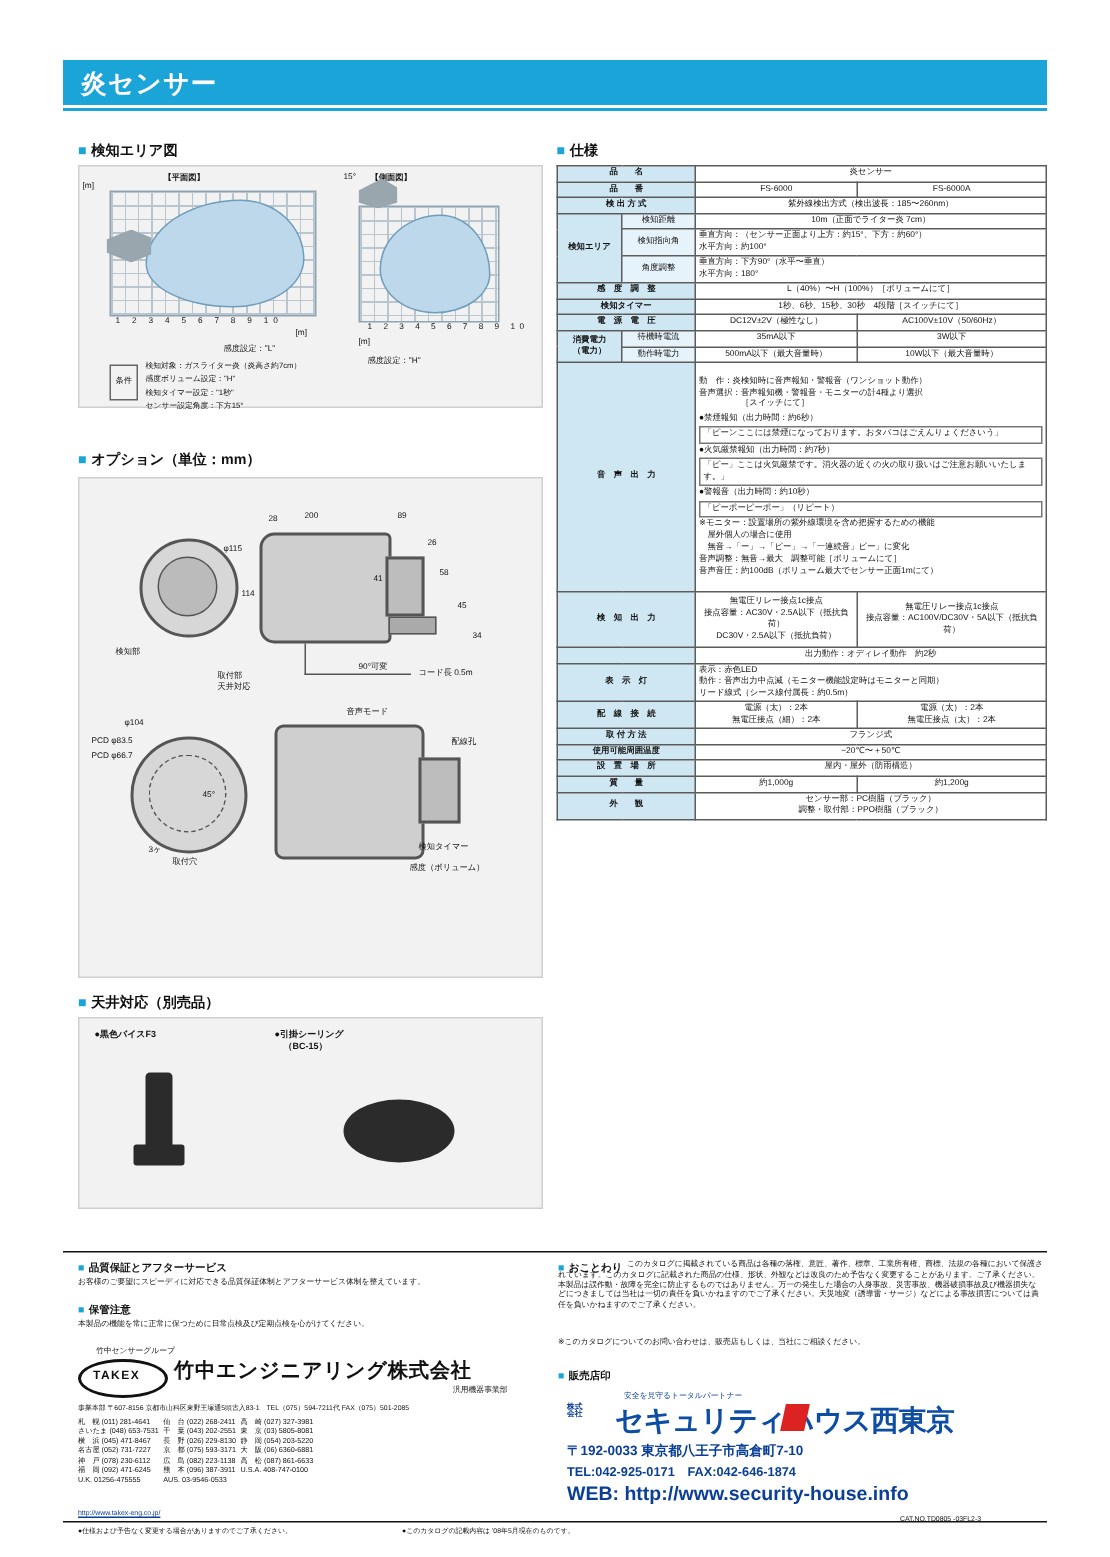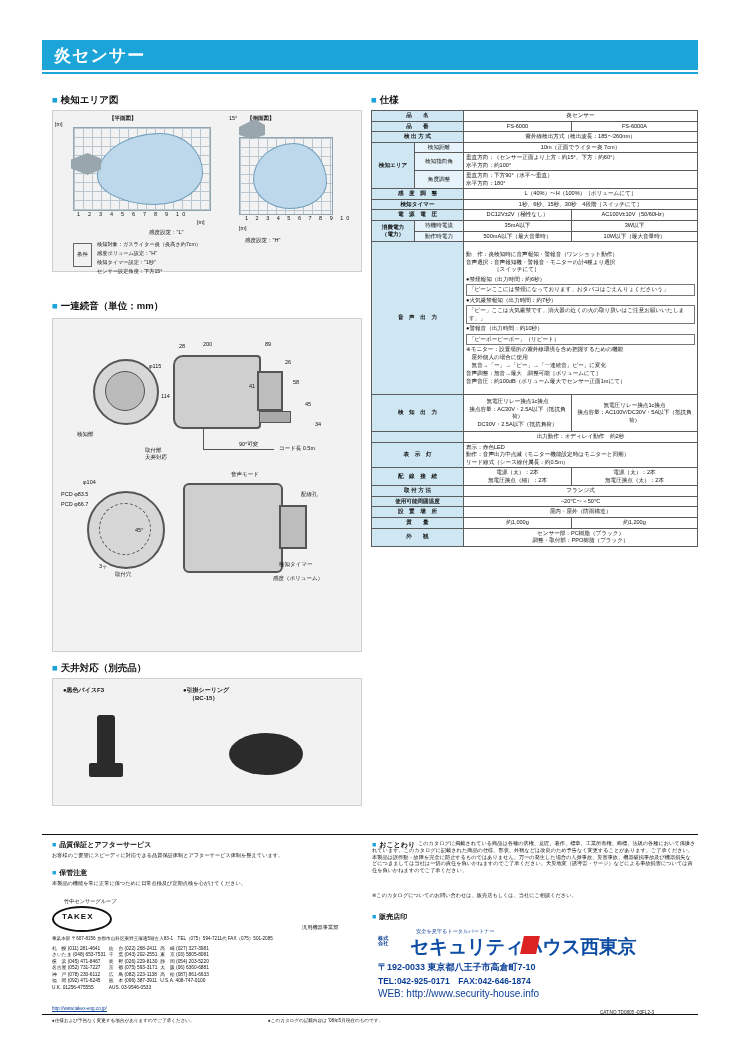--- a/index.html
+++ b/index.html
@@ -80,21 +80,21 @@
     <div class="lbl" style="left:186px;top:114px;">[m]</div>
     <div class="lbl" style="left:192px;top:126px;">感度設定："H"</div>
 
     <div class="lbl" style="left:20px;top:132px;border:1px solid #666;padding:6px 3px;line-height:1.8;">条件</div>
     <div class="t5" style="left:44px;top:130px;">検知対象：ガスライター炎（炎高さ約7cm）</div>
     <div class="t5" style="left:44px;top:139px;">感度ボリューム設定："H"</div>
     <div class="t5" style="left:44px;top:148px;">検知タイマー設定："1秒"</div>
     <div class="t5" style="left:44px;top:157px;">センサー設定角度：下方15°</div>
   </div>
 
-  <div class="sec" style="left:52px;top:300px;">一連続音（単位：mm）</div>
+  <div class="sec" style="left:52px;top:300px;">オプション（単位：mm）</div>
 
   <div class="graybox" style="left:52px;top:318px;width:308px;height:332px;">
 
     <div class="ill" style="left:40px;top:40px;width:62px;height:62px;border-radius:50%;border:2px solid #555;background:#d7d7d7;"></div>
     <div class="ill" style="left:52px;top:52px;width:38px;height:38px;border-radius:50%;border:1px solid #555;background:#bbb;"></div>
     <div class="ill" style="left:120px;top:36px;width:84px;height:70px;border:2px solid #555;border-radius:10px 4px 4px 10px;background:#cfcfcf;"></div>
     <div class="ill" style="left:204px;top:52px;width:22px;height:36px;border:2px solid #555;background:#bdbdbd;"></div>
     <div class="ill" style="left:206px;top:92px;width:30px;height:10px;border:1px solid #555;background:#aaa;"></div>
     <div class="ill" style="left:150px;top:110px;width:70px;height:20px;border-bottom:1px solid #555;border-left:1px solid #555;"></div>
 
@@ -276,20 +276,21 @@
   <div class="foot-note" style="left:52px;top:852px;width:300px;">お客様のご要望にスピーディに対応できる品質保証体制とアフターサービス体制を整えています。</div>
   <div class="sec" style="left:52px;top:868px;font-size:7px;">保管注意</div>
   <div class="foot-note" style="left:52px;top:880px;width:300px;">本製品の機能を常に正常に保つために日常点検及び定期点検を心がけてください。</div>
 
   <div class="sec" style="left:372px;top:840px;font-size:7px;">おことわり</div>
   <div class="foot-note" style="left:372px;top:840px;width:324px;text-indent:46px;">このカタログに掲載されている商品は各種の落権、意匠、著作、標章、工業所有権、商標、法規の各種において保護されています。このカタログに記載された商品の仕様、形状、外観などは改良のため予告なく変更することがあります。ご了承ください。本製品は誤作動・故障を完全に防止するものではありません。万一の発生した場合の人身事故、災害事故、機器破損事故及び機器損失などにつきましては当社は一切の責任を負いかねますのでご了承ください。天災地変（誘導雷・サージ）などによる事故損害については責任を負いかねますのでご了承ください。</div>
 
   <div class="t5" style="left:64px;top:898px;">竹中センサーグループ</div>
   <div class="logo-oval" style="left:52px;top:906px;width:56px;height:22px;"></div>
   <div class="t" style="left:62px;top:912px;font-size:8px;font-weight:bold;letter-spacing:1px;">TAKEX</div>
+  <div class="t" style="left:116px;top:906px;font-size:13.5px;font-weight:bold;letter-spacing:0.5px;">竹中エンジニアリング株式会社</div>
   <div class="t5" style="left:302px;top:924px;">汎用機器事業部</div>
 
   <div class="tiny" style="left:52px;top:936px;">事業本部 〒607-8156 京都市山科区東野王塚通5頭古入83-1　TEL（075）594-7211代 FAX（075）501-2085</div>
 
   <table class="addr" style="left:52px;top:946px;">
     <tbody>
         <tr>
       <td>札　幌 (011) 281-4641</td>
       <td>仙　台 (022) 268-2411</td>
       <td>高　崎 (027) 327-3981</td>
@@ -332,21 +333,21 @@
   <div class="sec" style="left:372px;top:912px;font-size:7px;">販売店印</div>
 
   <div class="blue-panel" style="left:372px;top:926px;width:324px;height:80px;border:none;">
     <div class="t5" style="left:44px;top:2px;color:#0b3f96;">安全を見守るトータルパートナー</div>
     <div class="t5" style="left:6px;top:10px;color:#0b3f96;white-space:pre-line;line-height:1.05;font-weight:bold;">株式
 会社</div>
     <div class="bigblue" style="left:38px;top:8px;font-size:19px;letter-spacing:-0.5px;">セキュリティハウス西東京</div>
     <div style="position:absolute;left:150px;top:10px;width:16px;height:18px;background:#d22;transform:skewX(-12deg);"></div>
     <div class="t" style="left:6px;top:36px;font-size:9px;font-weight:bold;color:#0b3f96;">〒192-0033 東京都八王子市高倉町7-10</div>
     <div class="t" style="left:6px;top:50px;font-size:8.5px;font-weight:bold;color:#0b3f96;">TEL:042-925-0171　FAX:042-646-1874</div>
-    <div class="t" style="left:6px;top:62px;font-size:10px;font-weight:normal;color:#0b3f96;">WEB: http://www.security-house.info</div>
+    <div class="t" style="left:6px;top:62px;font-size:13px;font-weight:bold;color:#0b3f96;">WEB: http://www.security-house.info</div>
   </div>
 
   <div class="footdiv" style="top:1014px;"></div>
   <div class="tiny" style="left:52px;top:1018px;">●仕様および予告なく変更する場合がありますのでご了承ください。</div>
   <div class="tiny" style="left:268px;top:1018px;">●このカタログの記載内容は '08年5月現在のものです。</div>
   <div class="tiny" style="left:600px;top:1010px;">CAT.NO.TD0805 -03FL2-3</div>
 
 </div>
 
 </body></html>

